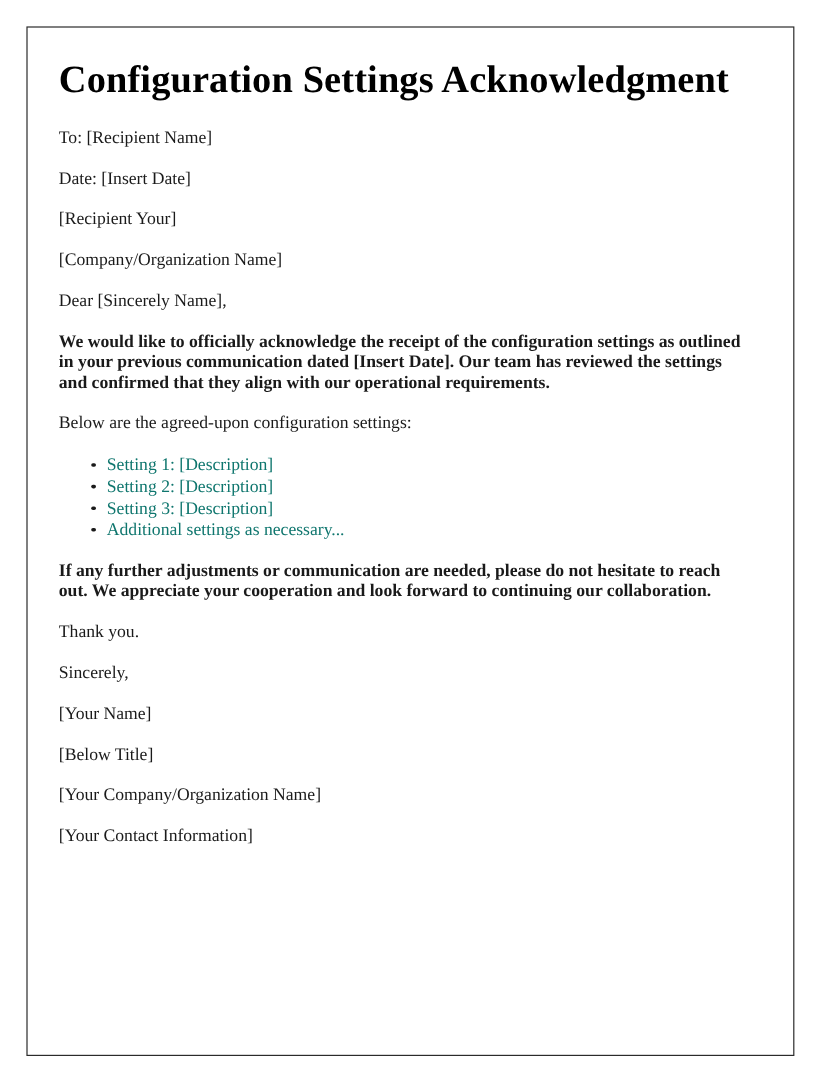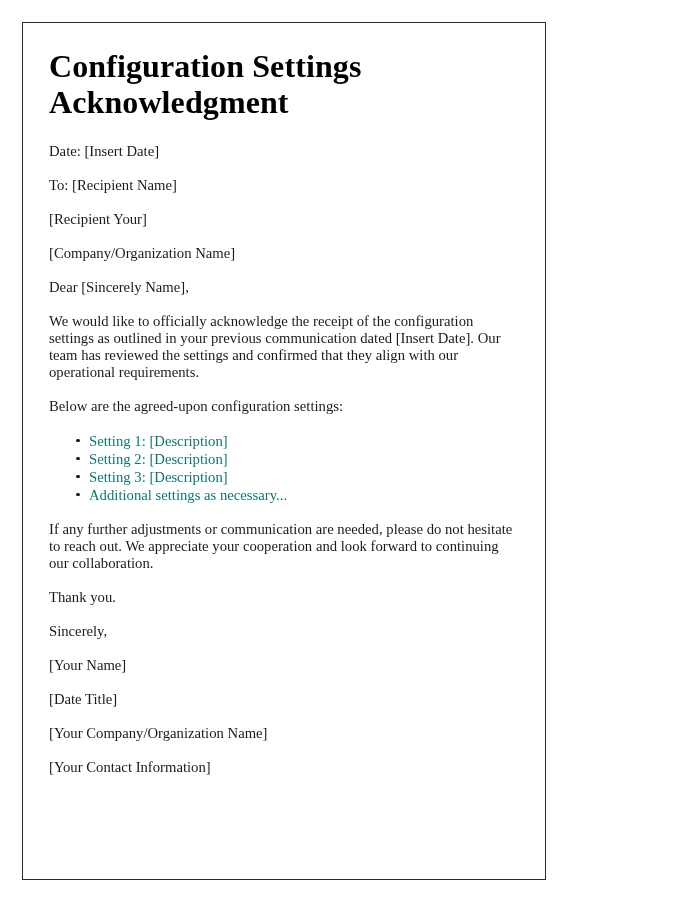--- a/index.html
+++ b/index.html
@@ -13,21 +13,21 @@
     width: 700px;
     height: 900px;
     background: #ffffff;
     overflow: hidden;
   }
 
   .document-sheet {
     position: absolute;
     left: 22px;
     top: 22px;
-    width: 524px;
+    width: 640px;
     height: 858px;
     box-sizing: border-box;
     border: 1.5px solid #2b2b2b;
     background: #ffffff;
   }
 
   .document-body {
     padding: 26px 26px 0 26px;
     box-sizing: border-box;
   }
@@ -47,20 +47,21 @@
     font-size: 14.7px;
     line-height: 17px;
     color: #1a1a1a;
     margin: 0 0 17px 0;
     max-width: 576px;
     text-align: left;
   }
 
   .doc-para.block-para {
     margin-bottom: 17px;
+    font-weight: bold;
   }
 
   .doc-list {
     list-style: none;
     margin: 0 0 17px 0;
     padding: 0;
   }
 
   .doc-list li {
     position: relative;
@@ -83,22 +84,22 @@
 </style>
 </head>
 <body>
 
 <div class="page-canvas">
   <div class="document-sheet">
     <div class="document-body">
 
       <h1 class="doc-title">Configuration Settings Acknowledgment</h1>
 
+      <p class="doc-para">To: [Recipient Name]</p>
       <p class="doc-para">Date: [Insert Date]</p>
-      <p class="doc-para">To: [Recipient Name]</p>
       <p class="doc-para">[Recipient Your]</p>
       <p class="doc-para">[Company/Organization Name]</p>
 
       <p class="doc-para">Dear [Sincerely Name],</p>
 
       <p class="doc-para block-para">We would like to officially acknowledge the receipt of the configuration settings as outlined in your previous communication dated [Insert Date]. Our team has reviewed the settings and confirmed that they align with our operational requirements.</p>
 
       <p class="doc-para">Below are the agreed-upon configuration settings:</p>
 
       <ul class="doc-list">
@@ -120,19 +121,19 @@
         </li>
       </ul>
 
       <p class="doc-para block-para">If any further adjustments or communication are needed, please do not hesitate to reach out. We appreciate your cooperation and look forward to continuing our collaboration.</p>
 
       <p class="doc-para">Thank you.</p>
 
       <p class="doc-para">Sincerely,</p>
 
       <p class="doc-para">[Your Name]</p>
-      <p class="doc-para">[Date Title]</p>
+      <p class="doc-para">[Below Title]</p>
       <p class="doc-para">[Your Company/Organization Name]</p>
       <p class="doc-para">[Your Contact Information]</p>
 
     </div>
   </div>
 </div>
 
 </body></html>

